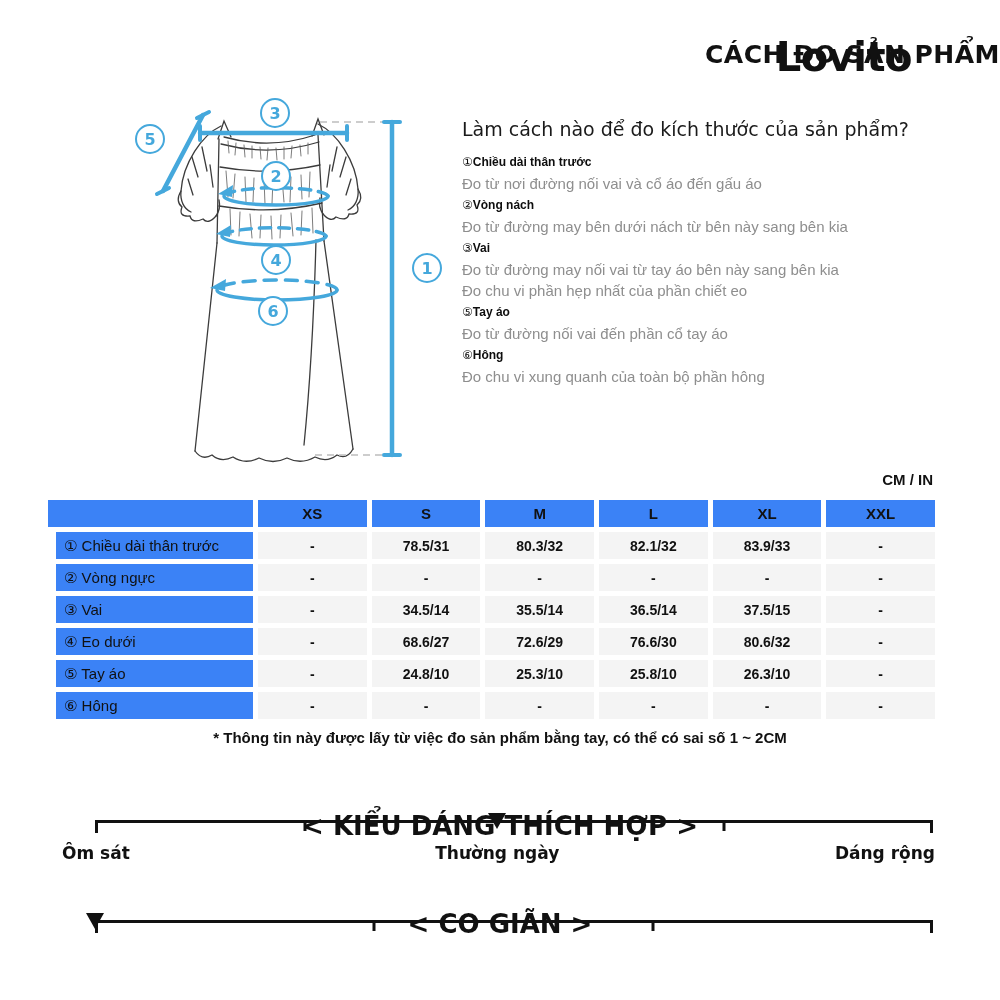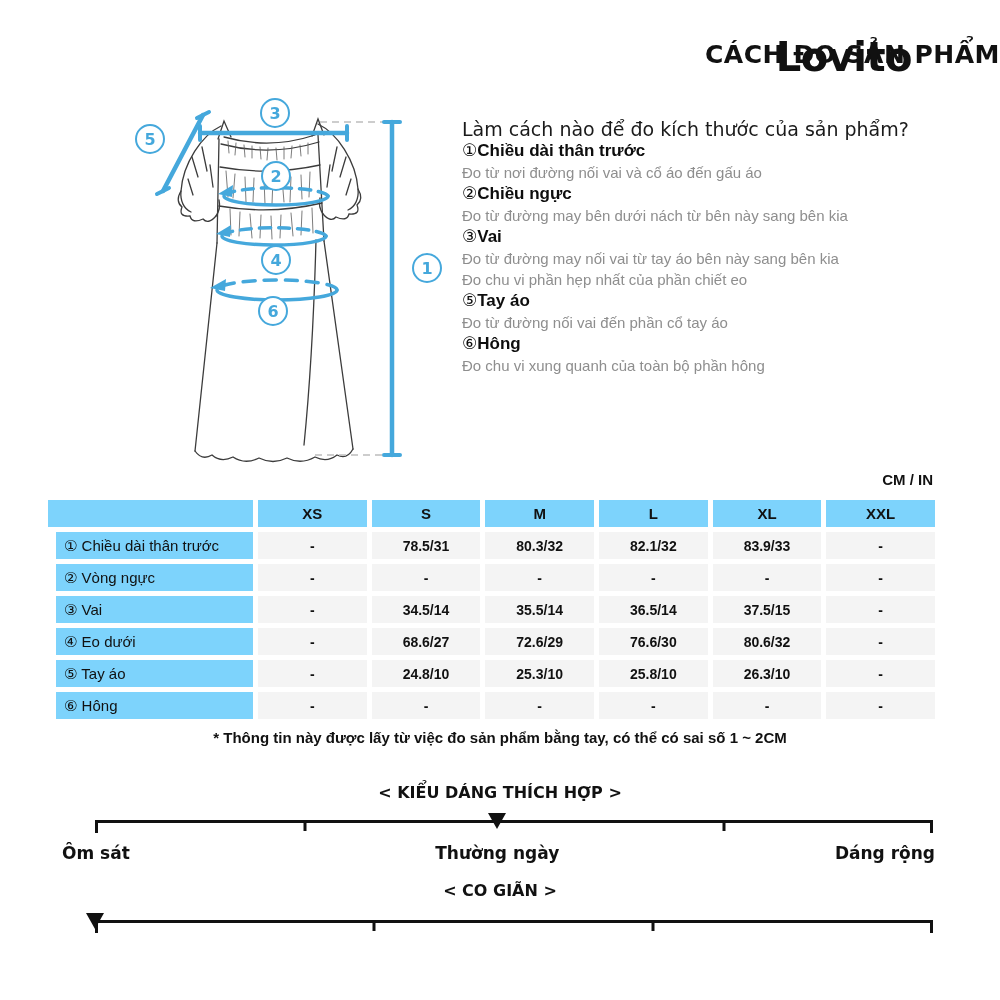--- a/index.html
+++ b/index.html
@@ -12,40 +12,40 @@
     font-family:"DejaVu Sans",sans-serif; font-weight:800; font-size:25px; letter-spacing:.5px; }
   .logo { position:absolute; top:34px; right:88px;
     font-family:"DejaVu Sans",sans-serif; font-weight:800; font-size:40px; letter-spacing:-.5px; }
 
   
   .diagram { position:absolute; left:120px; top:95px; width:340px; height:380px; }
 
   
   .guide { position:absolute; left:462px; top:118px; width:480px; }
   .guide-question { font-family:"DejaVu Sans",sans-serif; font-size:19px; font-weight:400;
-    color:#1a1a1a; }
-  .guide-item-label { font-size:17px; font-weight:700; color:#0d0d0d; line-height:22px; }
+    color:#1a1a1a; margin-bottom:11px; }
+  .guide-item-label { font-size:12px; font-weight:700; color:#0d0d0d; line-height:22px; }
   .guide-item-label .cnum { font-weight:400; }
   .guide-item-desc { font-size:15px; font-weight:400; color:#8e8e8e; line-height:21px; }
 
   
   .unit { position:absolute; top:471px; right:67px; font-weight:700; font-size:15px; }
   .size-table { position:absolute; left:48px; top:500px; width:887px;
     display:grid; grid-template-columns:205px repeat(6,1fr); gap:5px; }
   .cell { height:27px; display:flex; align-items:center; justify-content:center; }
-  .cell.corner, .cell.head, .cell.rowlabel { background:#7dd3fc; }
+  .cell.corner, .cell.head, .cell.rowlabel { background:#3b82f6; }
   .cell.head { font-weight:700; font-size:15px; }
   .cell.rowlabel { justify-content:flex-start; padding-left:8px; font-size:15px;margin-left:8px; }
   .cell.value { background:#f4f4f4; font-weight:700; font-size:14px; }
   .note { position:absolute; top:729px; left:0; right:0; text-align:center;
     font-weight:700; font-size:15px; }
 
   
   .scale-title { position:absolute; left:0; right:0; text-align:center;
-    font-family:"DejaVu Sans",sans-serif; font-weight:800; font-size:16px; }
+    font-family:"DejaVu Sans",sans-serif; font-weight:800; font-size:26px;margin-top:28px; }
   #scale1-title { top:783px; }
   #scale2-title { top:881px; }
   .track { position:absolute; left:95px; width:838px; height:3px; background:#111; }
   #scale1-track { top:820px; }
   #scale2-track { top:920px; }
   .endcap { position:absolute; top:0; width:3px; height:13px; background:#111; }
   .endcap.left { left:0; } .endcap.right { right:0; }
   .tick { position:absolute; top:0; width:3px; height:11px; background:#111; transform:translateX(-50%); }
   .marker { position:absolute; top:-7px; width:0; height:0; transform:translateX(-50%);
     border-left:9px solid transparent; border-right:9px solid transparent; border-top:16px solid #111; }
@@ -151,21 +151,21 @@
   </div>
 
   <div class="guide">
     <div class="guide-question">Làm cách nào để đo kích thước của sản phẩm?</div>
 
     <div class="guide-item">
       <div class="guide-item-label"><span class="cnum">①</span><span>Chiều dài thân trước</span></div>
       <div class="guide-item-desc">Đo từ nơi đường nối vai và cổ áo đến gấu áo</div>
     </div>
     <div class="guide-item">
-      <div class="guide-item-label"><span class="cnum">②</span><span>Chiều ngực</span></div>
+      <div class="guide-item-label"><span class="cnum">②</span><span>Vòng nách</span></div>
       <div class="guide-item-desc">Đo từ đường may bên dưới nách từ bên này sang bên kia</div>
     </div>
     <div class="guide-item">
       <div class="guide-item-label"><span class="cnum">③</span><span>Vai</span></div>
       <div class="guide-item-desc">Đo từ đường may nối vai từ tay áo bên này sang bên kia</div>
     </div>
     <div class="guide-item">
       <div class="guide-item-desc">Đo chu vi phần hẹp nhất của phần chiết eo</div>
     </div>
     <div class="guide-item">

